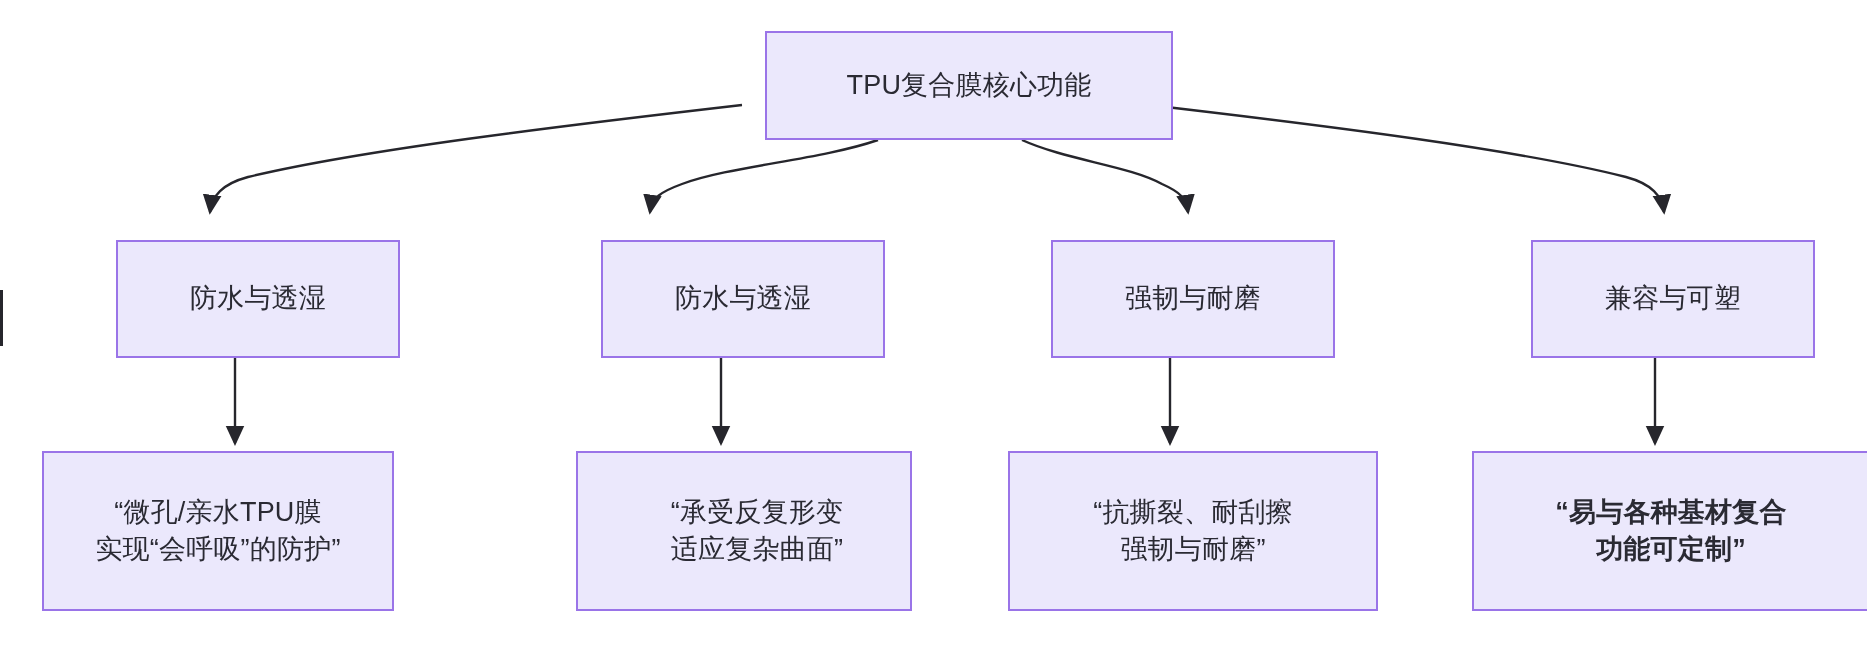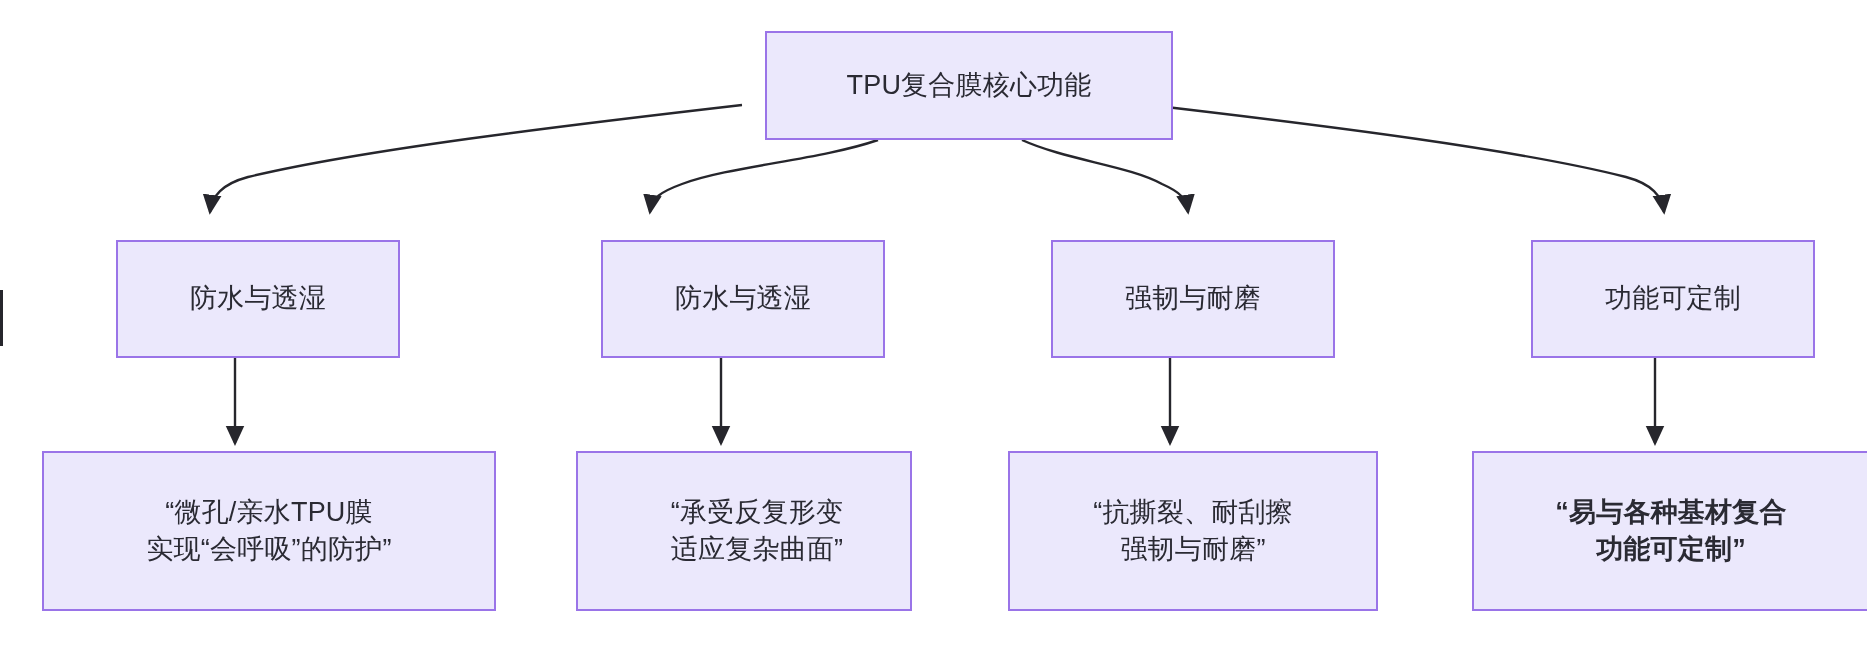--- a/index.html
+++ b/index.html
@@ -97,24 +97,24 @@
 
   <div class="node node-branch" style="left:578px; top:240px; width:284px; height:118px;">
     <span class="node-label">防水与透湿</span>
   </div>
 
   <div class="node node-branch" style="left:1028px; top:240px; width:284px; height:118px;">
     <span class="node-label">强韧与耐磨</span>
   </div>
 
   <div class="node node-branch" style="left:1508px; top:240px; width:284px; height:118px;">
-    <span class="node-label">功能可定制</span>
+    <span class="node-label">兼容与可塑</span>
   </div>
 
-  <div class="node node-leaf" style="left:19px; top:451px; width:454px; height:160px;">
+  <div class="node node-leaf" style="left:19px; top:451px; width:352px; height:160px;">
     <span class="node-label">“微孔/亲水TPU膜
 实现“会呼吸”的防护”</span>
   </div>
 
   <div class="node node-leaf" style="left:553px; top:451px; width:336px; height:160px;padding-left:26px;">
     <span class="node-label">“承受反复形变
 适应复杂曲面”</span>
   </div>
 
   <div class="node node-leaf" style="left:985px; top:451px; width:370px; height:160px;">

